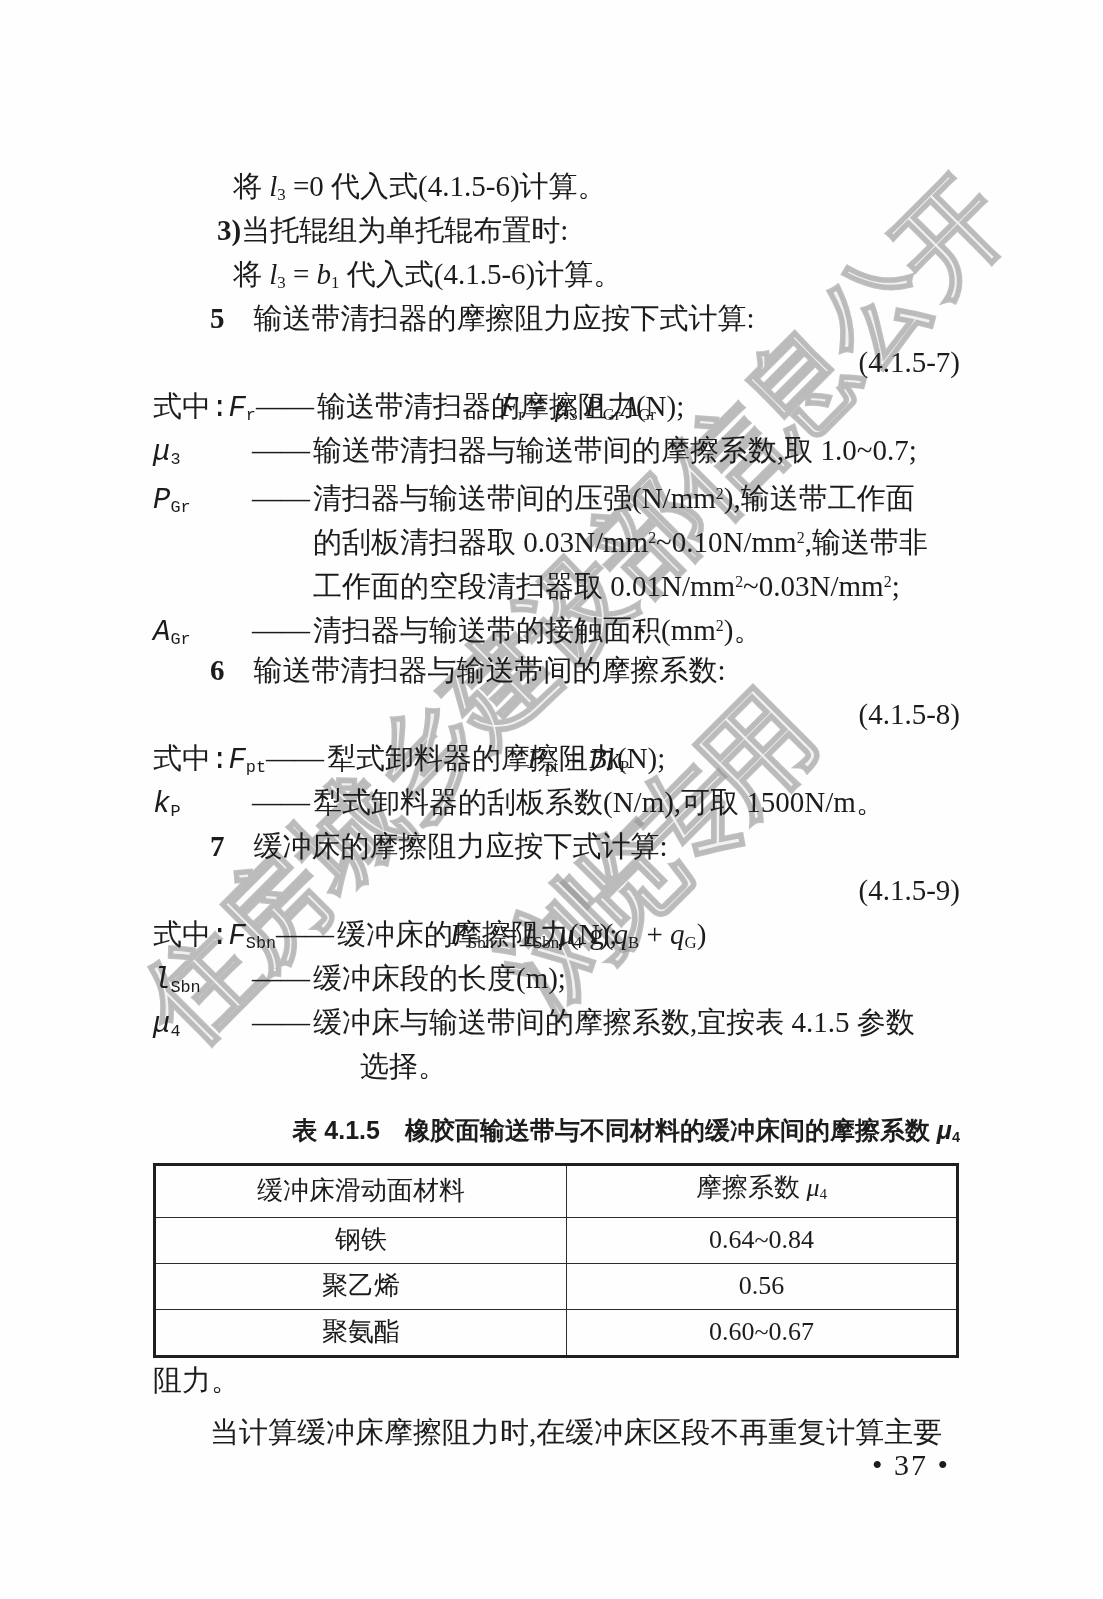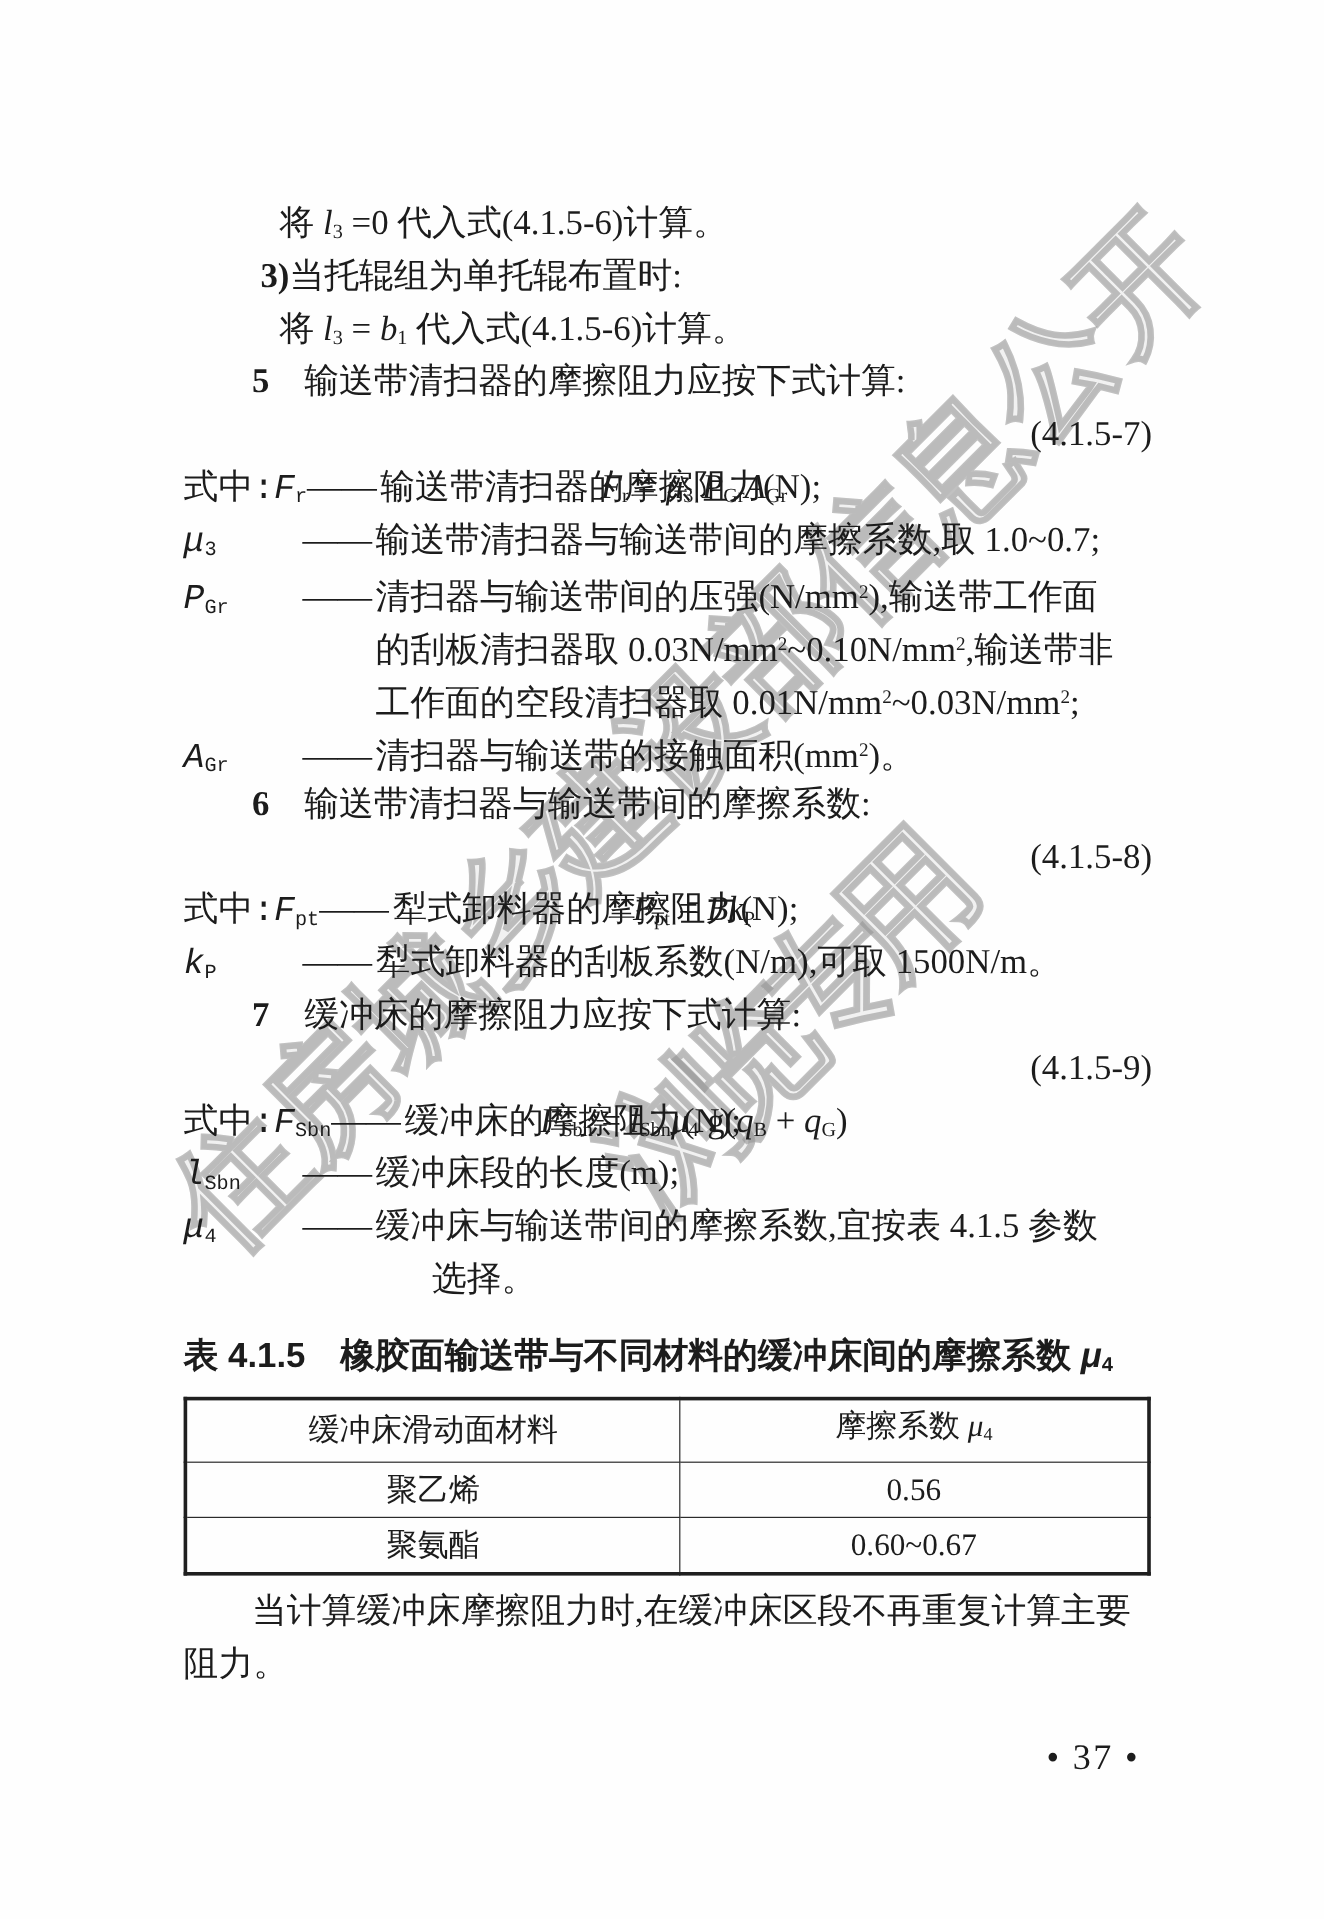--- a/index.html
+++ b/index.html
@@ -38,21 +38,21 @@
   
   .g-r { }
   .g-b { font-weight:bold; }
   .g-i { font-style:italic; }
   .g-rs { font-size:0.58em; vertical-align:-0.22em; }
   .g-ss { font-size:0.55em; vertical-align:0.55em; }
   .g-bi { font-weight:bold; font-style:italic; }
   .g-bs { font-weight:bold; font-size:0.58em; vertical-align:-0.22em; }
   
   .caption {
-    margin-top:22px; text-align:left; line-height:40px; font-size:29px;
+    margin-top:22px; text-align:right; line-height:40px; font-size:25px;
     font-family:"Liberation Sans","DejaVu Sans",sans-serif; white-space:pre;
   }
   table.tbl {
     margin-top:6px; width:806px; border-collapse:collapse; table-layout:fixed;
     font-size:26px; border:3px solid #1f1f1f;
   }
   table.tbl th, table.tbl td {
     border:1.5px solid #2b2b2b; text-align:center; vertical-align:middle;
     font-weight:normal; padding:0; white-space:pre;
   }
@@ -152,30 +152,34 @@
 
     <table class="tbl">
       <thead>
         <tr>
           <th class="col1">缓冲床滑动面材料</th>
           <th><span class="g-r">摩擦系数 </span><span class="g-i">μ</span><span class="g-rs">4</span></th>
         </tr>
       </thead>
       <tbody>
         <tr>
+          <td>钢铁</td>
+          <td>0.64~0.84</td>
+        </tr>
+        <tr>
           <td>聚乙烯</td>
           <td>0.56</td>
         </tr>
         <tr>
           <td>聚氨酯</td>
           <td>0.60~0.67</td>
         </tr>
       </tbody>
     </table>
 
+    <div class="line"><span class="g-r">阻力。</span></div>
     <div class="line p1" style="margin-top:8px;"><span class="g-r">当计算缓冲床摩擦阻力时,在缓冲床区段不再重复计算主要</span></div>
-    <div class="line"><span class="g-r">阻力。</span></div>
 
   </div>
 
   <div class="pagenum">• 37 •</div>
 
 </div>
 
 </body></html>

